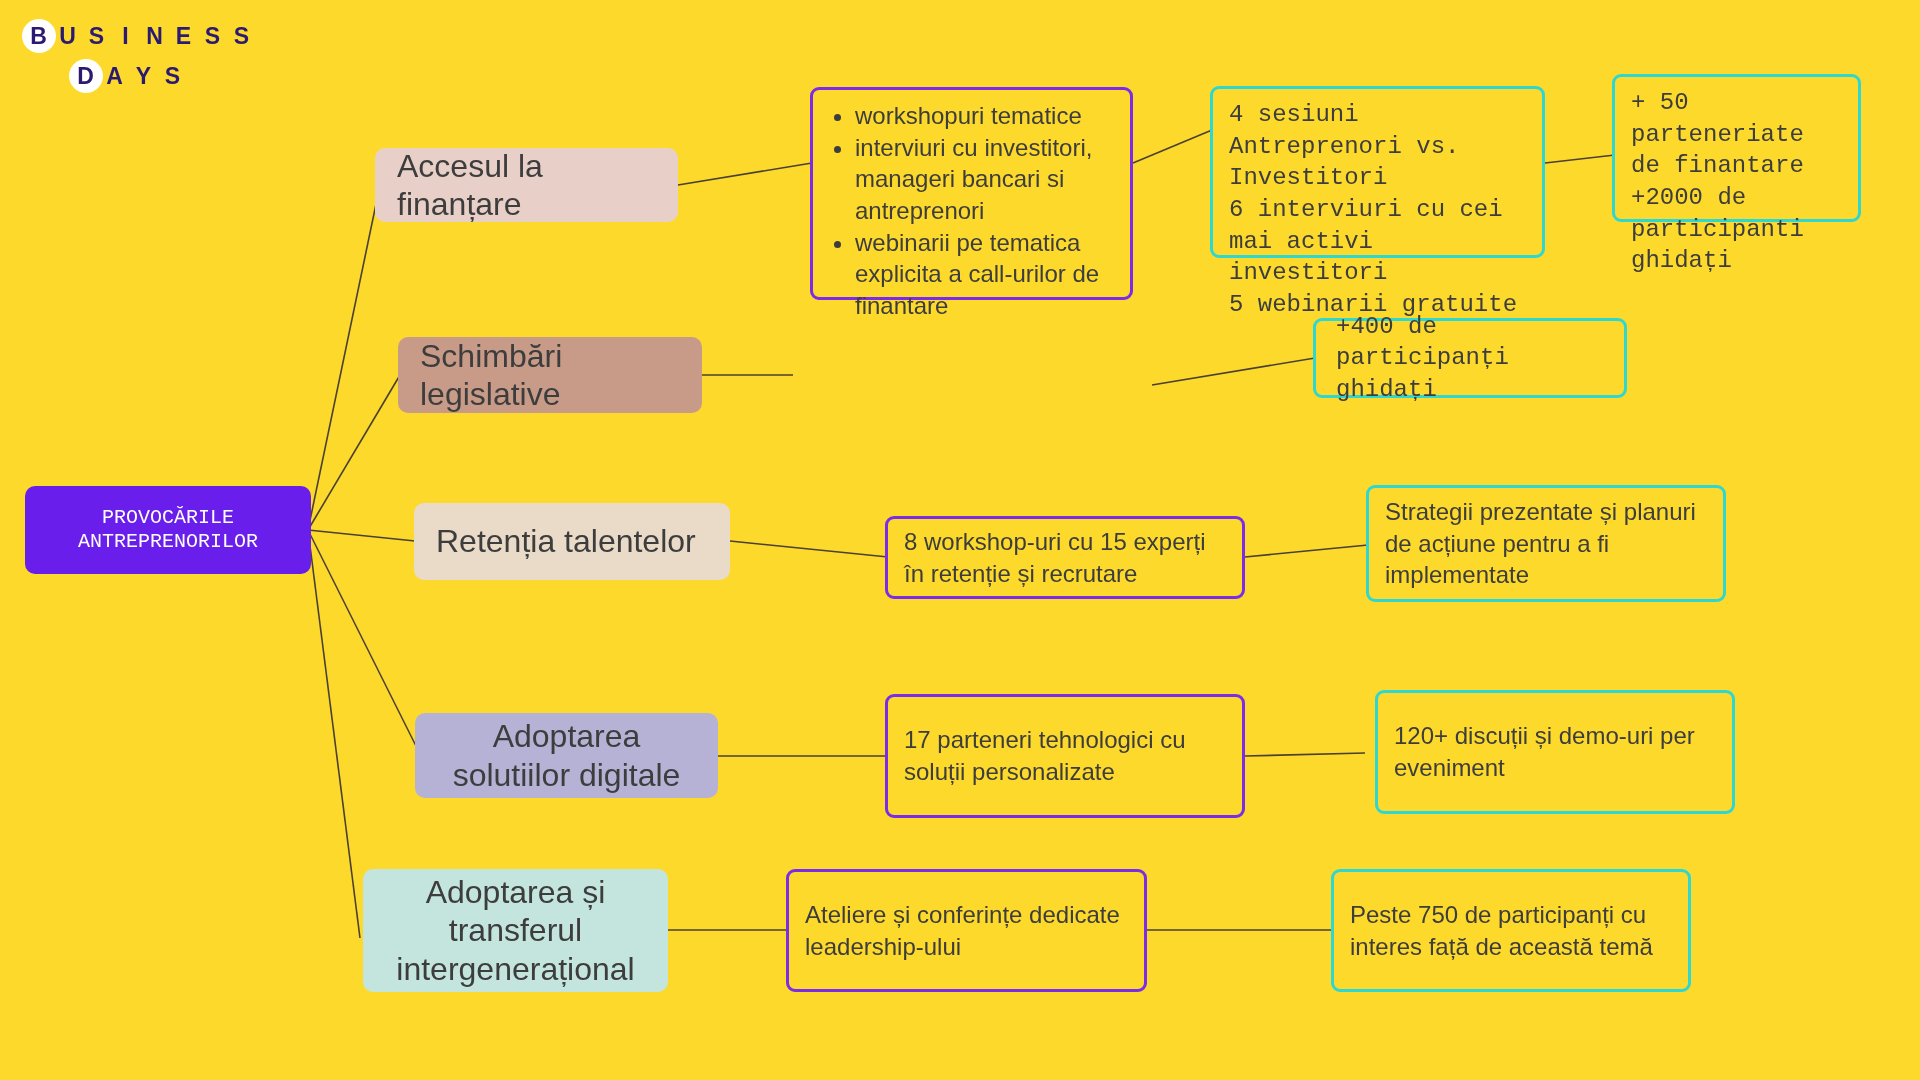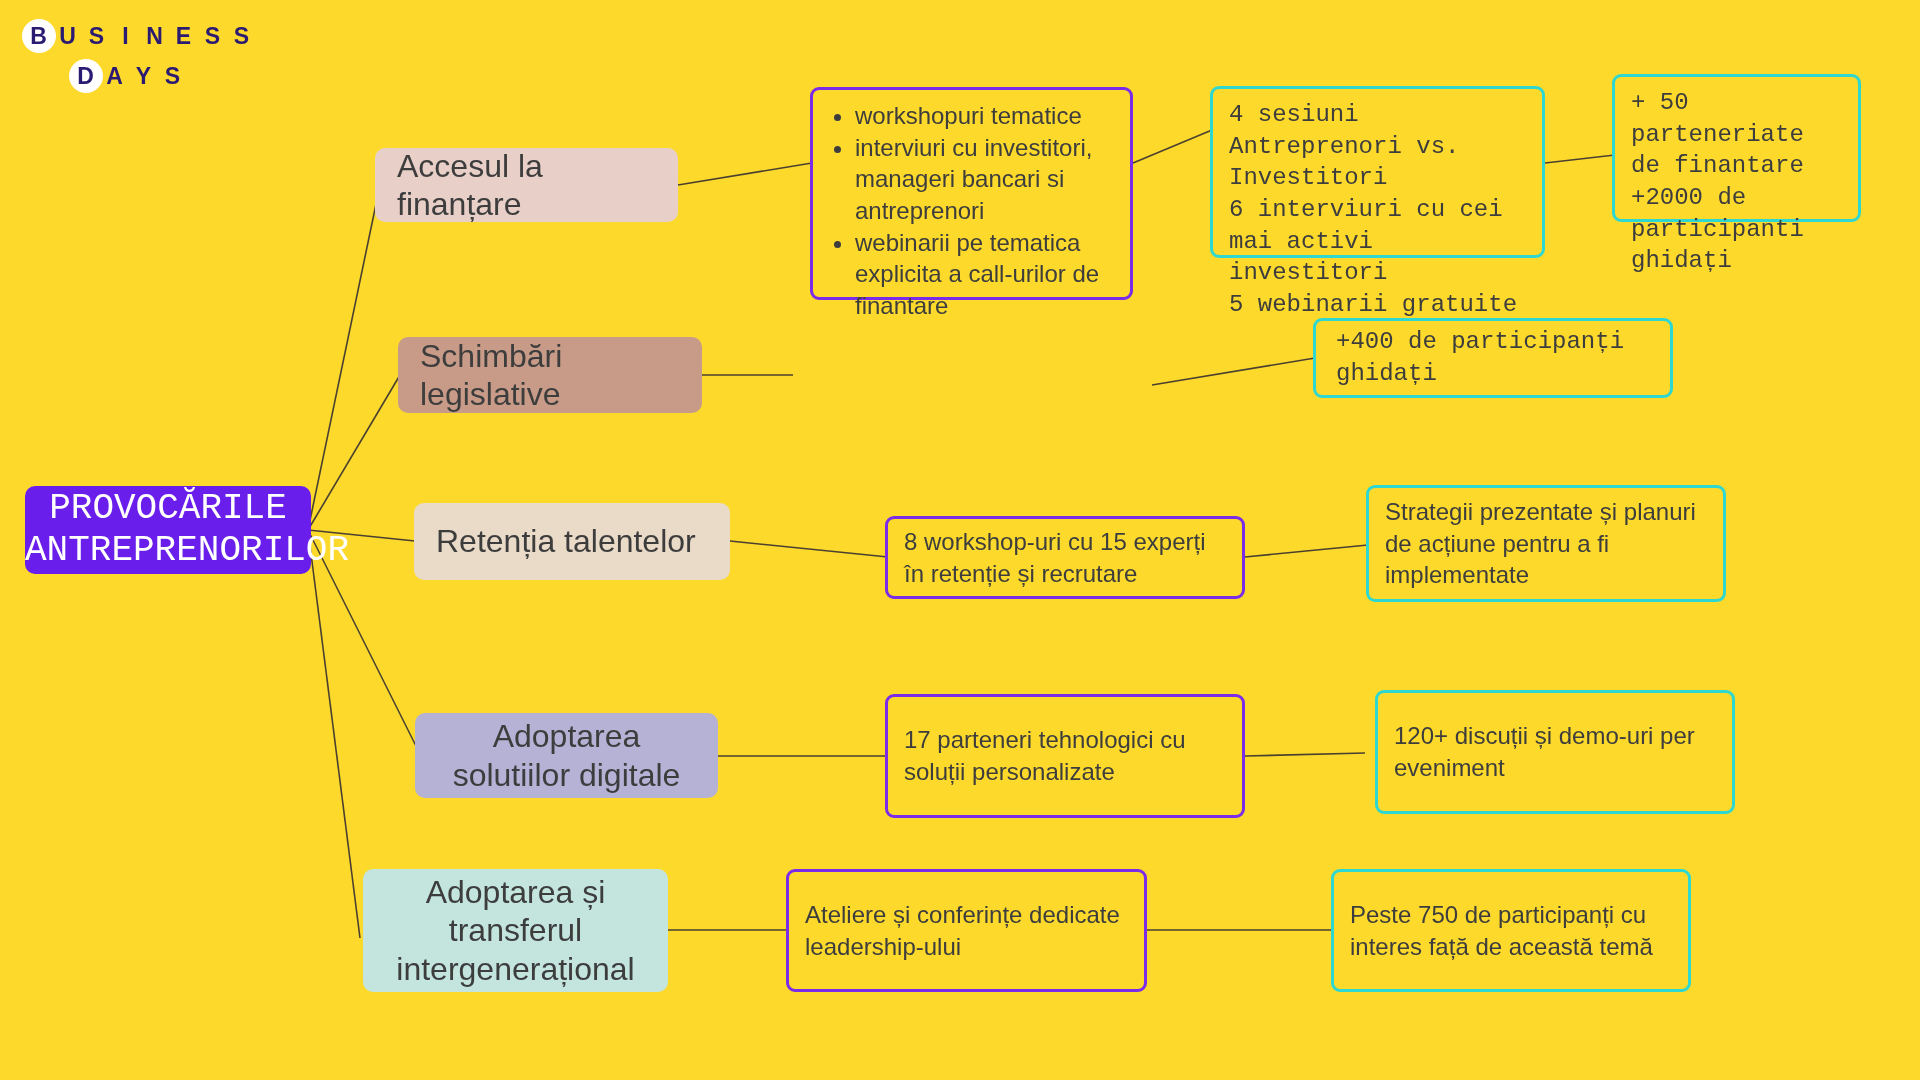--- a/index.html
+++ b/index.html
@@ -94,21 +94,21 @@
   #root-node {
     left: 25px;
     top: 486px;
     width: 286px;
     height: 88px;
     background: #6A1EEB;
     border-radius: 10px;
     color: #FFFFFF;
     justify-content: center;
     text-align: center;
-    font-size: 36px;
+    font-size: 20px;
     line-height: 1.18;
     align-items: center;
   }
 
   
   .l1 {
     border-radius: 10px;
     font-size: 32px;
     line-height: 1.2;
     padding: 0 22px;
@@ -217,21 +217,21 @@
   <div class="node l3" style="left:1612px; top:74px; width:249px; height:148px; align-items:flex-start;">
     <div class="node-text multiline">+ 50 parteneriate de finantare
 +2000 de participanti ghidați</div>
   </div>
 
   <div class="node l1" style="left:398px; top:337px; width:304px; height:76px; background:#C89B88;">
     <div class="node-text">Schimbări legislative</div>
   </div>
 
 
-  <div class="node l3" style="left:1313px; top:318px; width:360px; height:80px;padding-left:20px;">
+  <div class="node l3" style="left:1313px; top:318px; width:314px; height:80px;padding-left:20px;">
     <div class="node-text multiline">+400 de participanți ghidați</div>
   </div>
 
   <div class="node l1" style="left:414px; top:503px; width:316px; height:77px; background:#EADBC8;justify-content:center;">
     <div class="node-text">Retenția talentelor</div>
   </div>
 
   <div class="node l2" style="left:885px; top:516px; width:360px; height:83px;">
     <div class="node-text">8 workshop-uri cu 15 experți în retenție și recrutare</div>
   </div>

